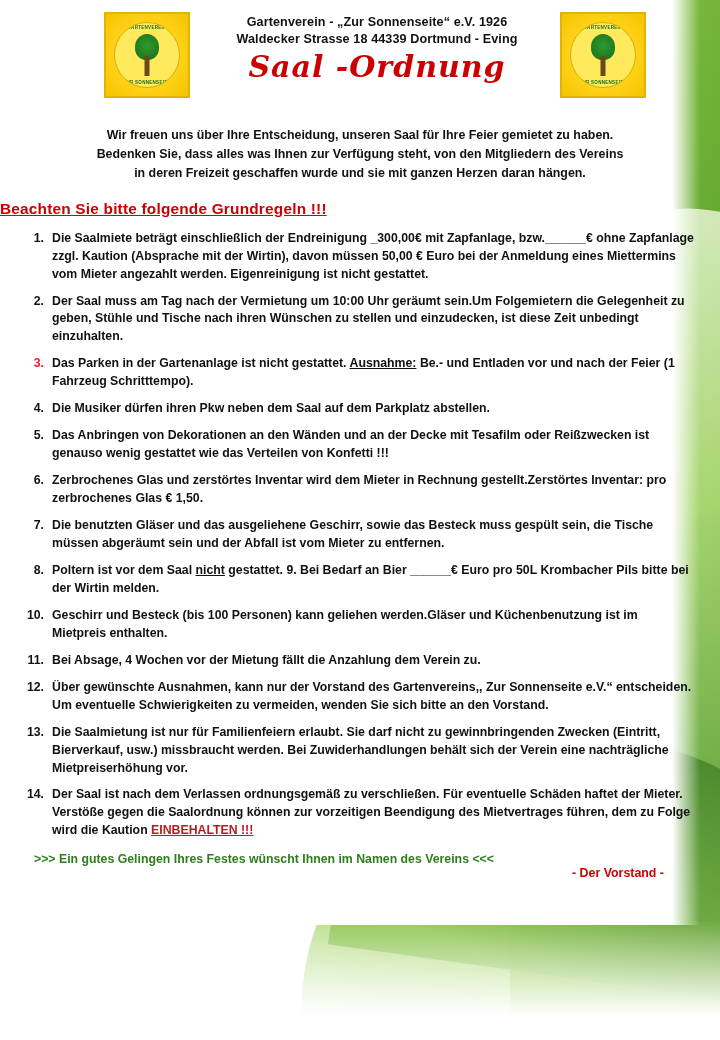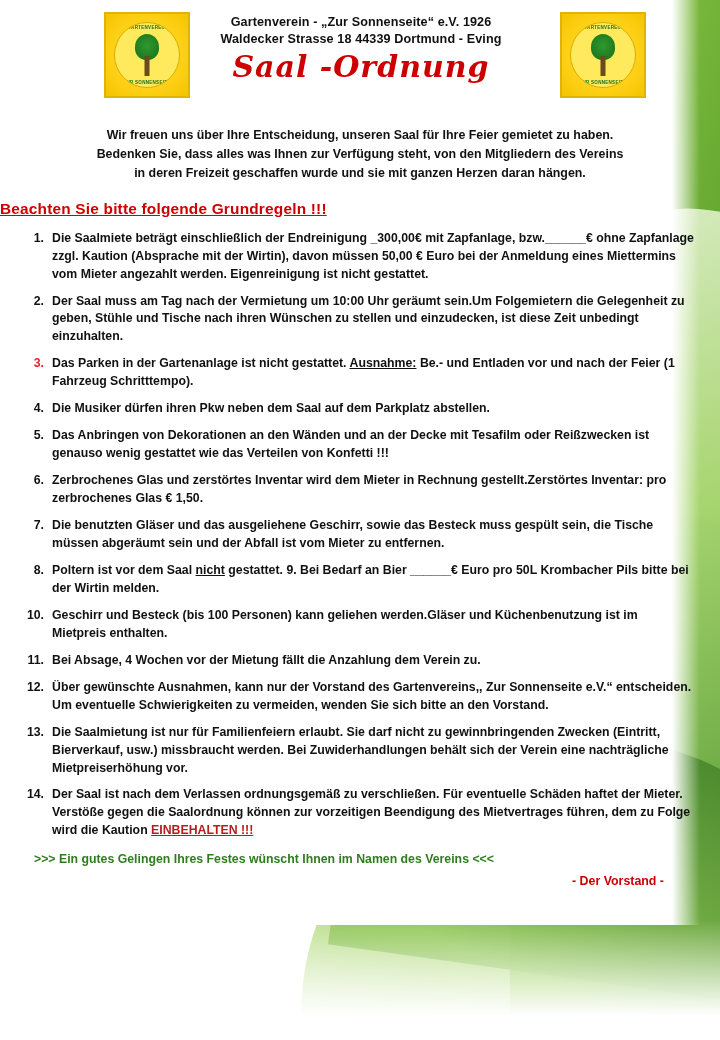--- a/index.html
+++ b/index.html
@@ -160,21 +160,21 @@
   }
   .tree .trunk {
     position: absolute;
     bottom: 0; left: 50%;
     transform: translateX(-50%);
     width: 5px; height: 20px;
     background: #6b4a1c;
   }
   .header-text {
     position: absolute;
-    left: 196px;
+    left: 212px;
     top: 14px;
     width: 330px;
     text-align: center;
   }
   .org-line {
     font-size: 12.6px;
     font-weight: bold;
     color: #111111;
     line-height: 1.32;
     letter-spacing: 0.1px;
@@ -233,21 +233,21 @@
   li.red, li.red .num { color: #e8202a; }
   .u { text-decoration: underline; }
   .red-t { color: #b91c1c; }
   .closing {
     margin: 12px 0 0 34px;
     font-size: 12.3px;
     font-weight: bold;
     color: #2f7d1e;
   }
   .signature {
-    margin: 8px 56px 0 0;
+    margin: 0 56px 0 0;
     text-align: right;
     font-size: 12.4px;
     font-weight: bold;
     color: #cc0000;
   }
 </style>
 </head>
 <body>
 
 <div class="page">

